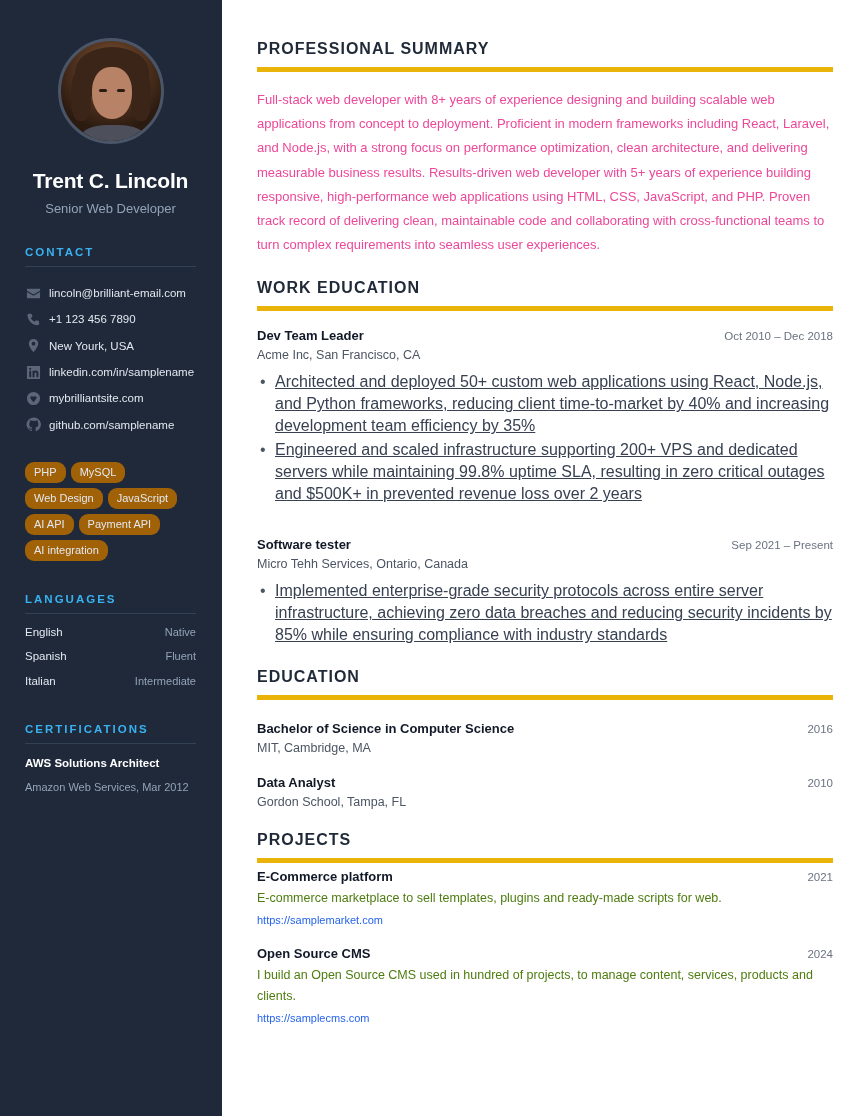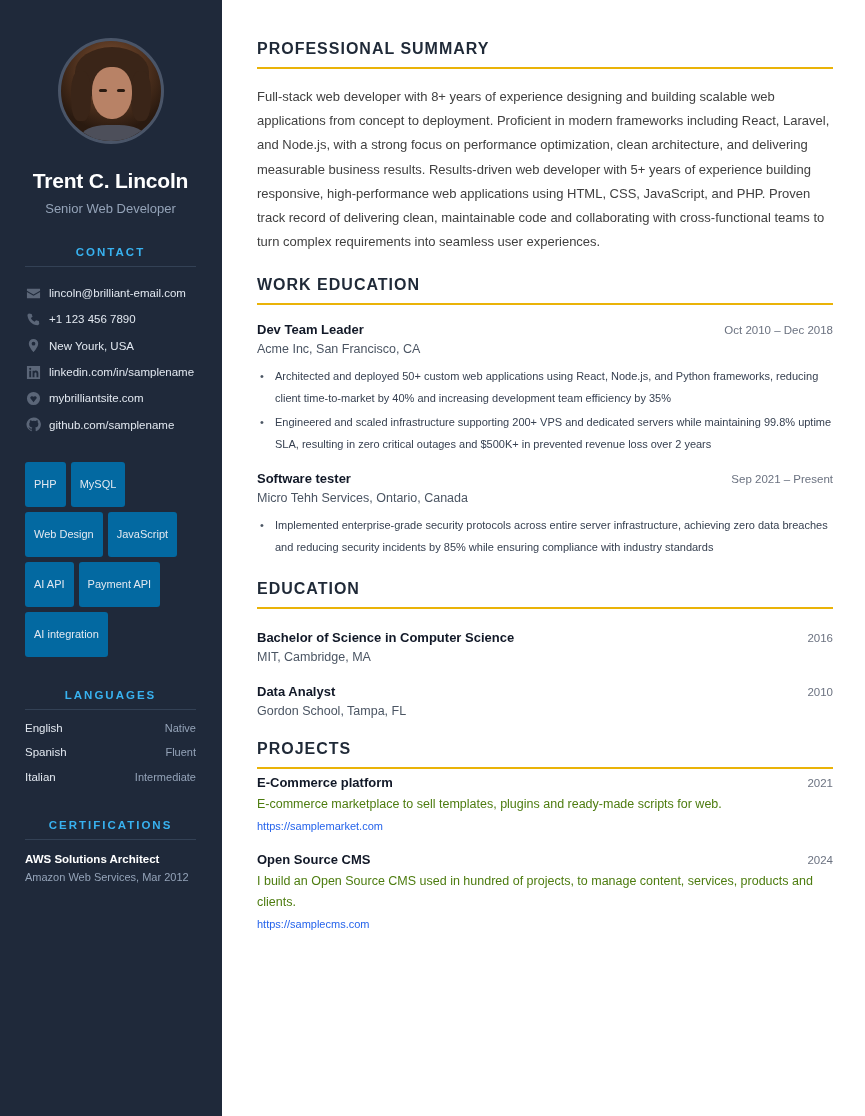--- a/index.html
+++ b/index.html
@@ -12,45 +12,45 @@
     background: radial-gradient(circle at 50% 30%, #8a5a3a 0%, #4a2e1c 45%, #2a1a10 70%); }
   .avatar .face { position: absolute; left: 31px; top: 26px; width: 40px; height: 52px; border-radius: 45% 45% 48% 48%; background: #b88266; }
   .avatar .hair { position: absolute; left: 14px; top: 6px; width: 74px; height: 50px; border-radius: 50% 50% 30% 30%; background: #3a2518; }
   .avatar .hair2 { position: absolute; left: 10px; top: 30px; width: 20px; height: 50px; border-radius: 40%; background: #3a2518; }
   .avatar .hair3 { position: absolute; right: 10px; top: 30px; width: 20px; height: 50px; border-radius: 40%; background: #3a2518; }
   .avatar .shirt { position: absolute; left: 20px; top: 84px; width: 64px; height: 30px; border-radius: 40% 40% 0 0; background: #4d4f5a; }
   .avatar .eye { position: absolute; top: 48px; width: 8px; height: 3px; background: #2a1a10; border-radius: 2px; }
   .name { text-align: center; font-size: 21px; font-weight: bold; color: #ffffff; margin-top: 25px; letter-spacing: -0.2px; }
   .title { text-align: center; font-size: 13px; color: #94a3b8; margin-top: 8px; }
   .side-section { margin-top: 30px; }
-  .side-heading { font-size: 11.5px; font-weight: bold; color: #38b2f0; letter-spacing: 2px; padding-bottom: 8px; border-bottom: 1px solid #334155; text-align: center; }
+  .side-heading { font-size: 11.5px; font-weight: bold; color: #38b2f0; letter-spacing: 2px; padding-bottom: 8px; border-bottom: 1px solid #334155; }
   .contact-list { margin-top: 13px; }
   .contact-item { display: flex; align-items: center; height: 26.3px; font-size: 11.5px; color: #e2e8f0; }
   .contact-item .ico { width: 16px; height: 16px; margin-right: 8px; display: flex; align-items: center; justify-content: center; }
   .contact-item .ico svg { width: 15px; height: 15px; fill: #5b6678; }
   .skills { margin-top: 12px; display: flex; flex-wrap: wrap; gap: 5px 5px; }
-  .skill { background: #0369a1; color: #e2e8f0; font-size: 11px; padding: 16px 9px; border-radius: 3px; line-height: 13px; }
+  .skill { background: #a16207; color: #e2e8f0; font-size: 11px; padding: 4px 9px; border-radius: 9px; line-height: 13px; }
   .lang-list { margin-top: 12px; }
   .lang-row { display: flex; justify-content: space-between; height: 24.5px; align-items: flex-start; }
   .lang-name { font-size: 11.5px; color: #e2e8f0; }
   .lang-level { font-size: 11px; color: #94a3b8; }
   .cert-name { font-size: 11.5px; font-weight: bold; color: #ffffff; margin-top: 13px; }
-  .cert-meta { font-size: 11px; color: #94a3b8; margin-top: 6px; }
+  .cert-meta { font-size: 11px; color: #94a3b8; margin-top: 12px; }
 
   .main { flex: 1; padding: 40px 32px 0 35px; color: #374151; }
   .section { margin-bottom: 22px; }
-  .section-heading { font-size: 16px; font-weight: bold; color: #1f2937; letter-spacing: 1px; padding-bottom: 9px; border-bottom: 2px solid #eab308; }
-  .summary { font-size: 13px; line-height: 24.2px; color: #404040; margin-top: 16px; }
+  .section-heading { font-size: 16px; font-weight: bold; color: #1f2937; letter-spacing: 1px; padding-bottom: 9px; border-bottom: 5px solid #eab308; }
+  .summary { font-size: 13px; line-height: 24.2px; color: #ec4899; margin-top: 16px; }
   .entry { margin-top: 17px; }
   .entry-head { display: flex; justify-content: space-between; align-items: baseline; }
   .entry-title { font-size: 13px; font-weight: bold; color: #111827; }
   .entry-date { font-size: 11.5px; color: #6b7280; }
   .entry-sub { font-size: 12.5px; color: #4b5563; margin-top: 5px; }
   .bullets { list-style: none; margin-top: 9px; }
-  .bullets li { position: relative; padding-left: 18px; font-size: 11px; line-height: 22px; color: #374151; margin-bottom: 2px; }
+  .bullets li { position: relative; padding-left: 18px; font-size: 16px; line-height: 22px; color: #374151; margin-bottom: 2px; text-decoration: underline; }
   .bullets li::before { content: "•"; position: absolute; left: 3px; top: 0; color: #4b5563; }
   .proj-desc { font-size: 12.5px; line-height: 21.5px; color: #4d7c0f; margin-top: 4px; }
   .proj-link { font-size: 11px; color: #2563eb; margin-top: 3px; display: inline-block; text-decoration: none; }
 </style>
 </head>
 <body>
 
 <div class="page">
   <aside class="sidebar">
     <div class="avatar-wrap">
@@ -170,21 +170,21 @@
         <div class="entry-head">
           <span class="entry-title">Dev Team Leader</span>
           <span class="entry-date">Oct 2010 – Dec 2018</span>
         </div>
         <div class="entry-sub">Acme Inc, San Francisco, CA</div>
         <ul class="bullets">
           <li>Architected and deployed 50+ custom web applications using React, Node.js, and Python frameworks, reducing client time-to-market by 40% and increasing development team efficiency by 35%</li>
           <li>Engineered and scaled infrastructure supporting 200+ VPS and dedicated servers while maintaining 99.8% uptime SLA, resulting in zero critical outages and $500K+ in prevented revenue loss over 2 years</li>
         </ul>
       </div>
-      <div class="entry" style="margin-top:16px">
+      <div class="entry" style="margin-top:32px">
         <div class="entry-head">
           <span class="entry-title">Software tester</span>
           <span class="entry-date">Sep 2021 – Present</span>
         </div>
         <div class="entry-sub">Micro Tehh Services, Ontario, Canada</div>
         <ul class="bullets">
           <li>Implemented enterprise-grade security protocols across entire server infrastructure, achieving zero data breaches and reducing security incidents by 85% while ensuring compliance with industry standards</li>
         </ul>
       </div>
     </section>

